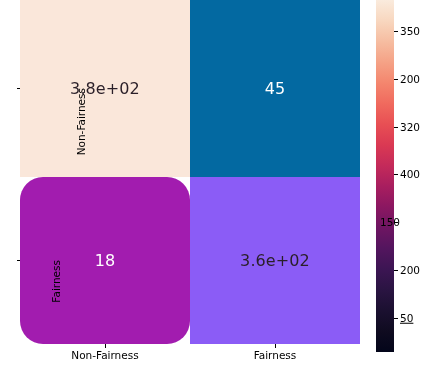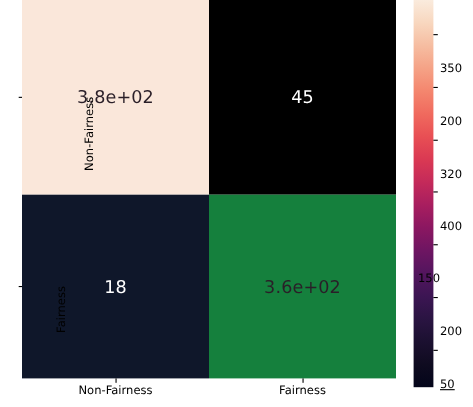--- a/index.html
+++ b/index.html
@@ -116,45 +116,44 @@
   }
   .cbticklabel {
     position: absolute;
     left: 24px;
     font-size: 10.5px;
     color: #000000;
     white-space: nowrap;
     transform: translateY(-50%);
     line-height: 1;
     user-select: none;
-    margin-top: 32px;
   }
 </style>
 </head>
 <body>
 
 <div id="figure">
 
   <div id="heatmap-axes">
 
     <div class="hm-grid">
 
       <div class="hm-cell" id="cell-0-0" style="background: rgb(250, 231, 218);">
         <span class="hm-label dark" style="color: rgb(42, 31, 40);">3.8e+02</span>
       </div>
 
-      <div class="hm-cell" id="cell-0-1" style="background: #000000;">
+      <div class="hm-cell" id="cell-0-1" style="background: #0369a1;">
         <span class="hm-label light" style="color: rgb(255, 255, 255);">45</span>
       </div>
 
-      <div class="hm-cell" id="cell-1-0" style="background: #0f172a;">
+      <div class="hm-cell" id="cell-1-0" style="background: #a21caf; border-radius: 23px;">
         <span class="hm-label light" style="color: rgb(255, 255, 255);">18</span>
       </div>
 
-      <div class="hm-cell" id="cell-1-1" style="background: #15803d;">
+      <div class="hm-cell" id="cell-1-1" style="background: #8b5cf6;">
         <span class="hm-label dark" style="color: rgb(42, 31, 40);">3.6e+02</span>
       </div>
 
     </div>
 
     <div class="xtick" style="left:85px;"></div>
     <div class="xtick" style="left:255px;"></div>
 
     <div class="ytick" style="top:88px;"></div>
     <div class="ytick" style="top:260px;"></div>

